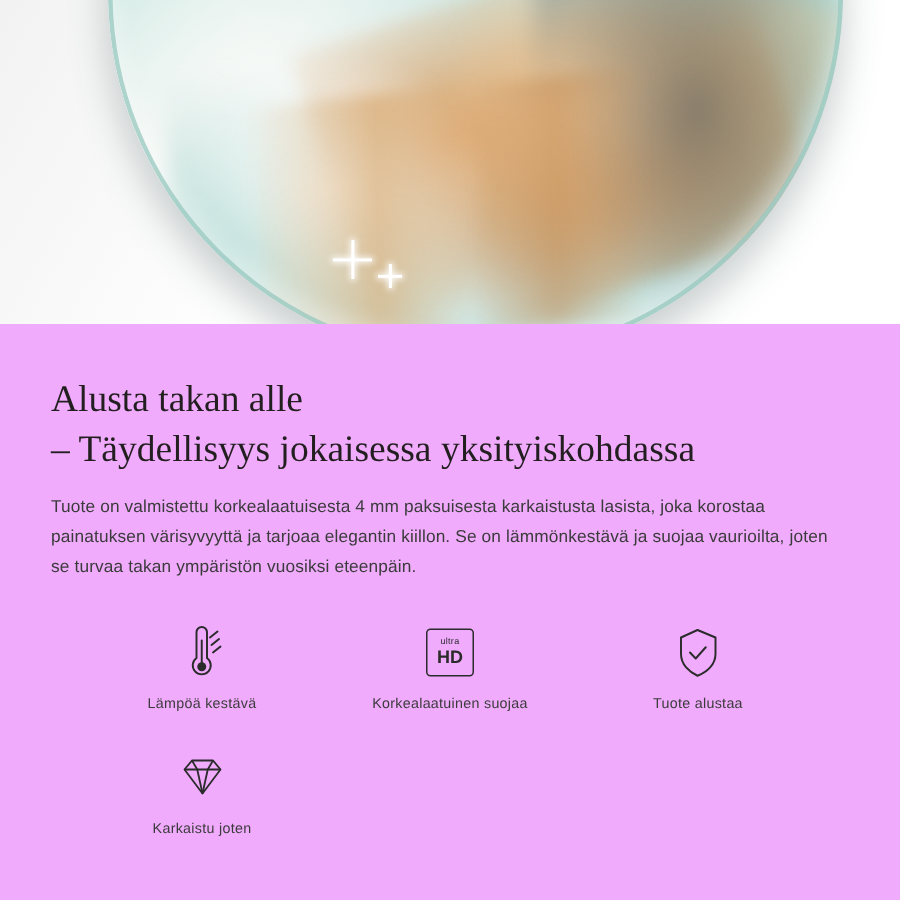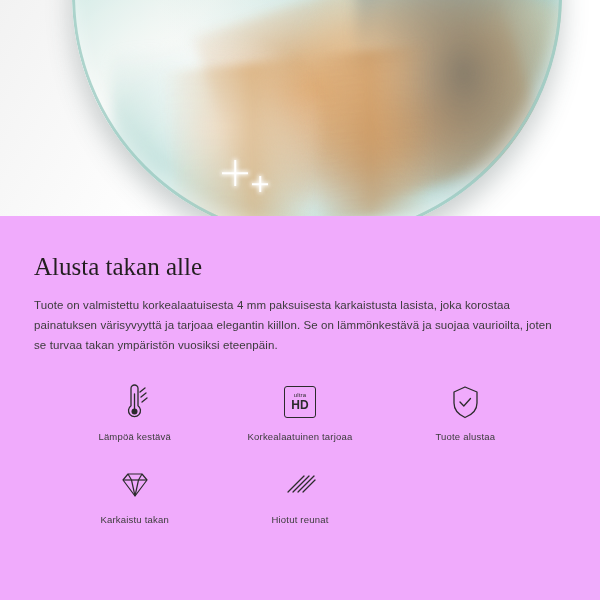--- a/index.html
+++ b/index.html
@@ -231,20 +231,21 @@
       <div class="disc-edge"></div>
     </div>
     <div class="sparkle s1"></div>
     <div class="sparkle s2"></div>
   </div>
 
   <div class="content">
 
     <h1 class="headline">
       <span>Alusta takan alle</span>
+      <span class="line2">– Täydellisyys jokaisessa yksityiskohdassa</span>
     </h1>
 
     <p class="body-copy">Tuote on valmistettu korkealaatuisesta 4 mm paksuisesta karkaistusta lasista, joka korostaa painatuksen värisyvyyttä ja tarjoaa elegantin kiillon. Se on lämmönkestävä ja suojaa vaurioilta, joten se turvaa takan ympäristön vuosiksi eteenpäin.</p>
 
     <div class="features">
 
       <div class="feature">
         <div class="feature-icon">
           <svg width="34" height="38" viewBox="0 0 34 38" fill="none" stroke="#2b2b2b" stroke-width="1.3" stroke-linecap="round">
             <path d="M13 5.5a3.5 3.5 0 0 1 7 0v17.2a6 6 0 1 1-7 0z"></path>
@@ -258,21 +259,21 @@
         <div class="feature-label">Lämpöä kestävä</div>
       </div>
 
       <div class="feature">
         <div class="feature-icon">
           <div class="ultrahd-box">
             <span class="u-small">ultra</span>
             <span class="u-big">HD</span>
           </div>
         </div>
-        <div class="feature-label">Korkealaatuinen tarjoaa</div>
+        <div class="feature-label">Korkealaatuinen suojaa</div>
       </div>
 
       <div class="feature">
         <div class="feature-icon">
           <svg width="34" height="38" viewBox="0 0 34 38" fill="none" stroke="#2b2b2b" stroke-width="1.3" stroke-linecap="round" stroke-linejoin="round">
             <path d="M17 4 L29 9 V20 c0 7-5.5 12-12 14.5C11.5 32 6 27 6 20 V9 Z"></path>
             <polyline points="12,19 15.8,23 22.5,15.5"></polyline>
           </svg>
         </div>
         <div class="feature-label">Tuote alustaa</div>
@@ -282,31 +283,20 @@
         <div class="feature-icon">
           <svg width="38" height="32" viewBox="0 0 38 32" fill="none" stroke="#2b2b2b" stroke-width="1.2" stroke-linejoin="round">
             <path d="M7 11 L12 5 H26 L31 11 L19 27 Z"></path>
             <line x1="7" y1="11" x2="31" y2="11"></line>
             <line x1="12" y1="5" x2="15.5" y2="11"></line>
             <line x1="26" y1="5" x2="22.5" y2="11"></line>
             <line x1="15.5" y1="11" x2="19" y2="27"></line>
             <line x1="22.5" y1="11" x2="19" y2="27"></line>
           </svg>
         </div>
-        <div class="feature-label">Karkaistu takan</div>
+        <div class="feature-label">Karkaistu joten</div>
       </div>
 
-      <div class="feature">
-        <div class="feature-icon">
-          <svg width="36" height="30" viewBox="0 0 36 30" fill="none" stroke="#2b2b2b" stroke-width="1.2" stroke-linecap="round">
-            <line x1="6" y1="22" x2="22" y2="6"></line>
-            <line x1="11" y1="22" x2="27" y2="6"></line>
-            <line x1="16" y1="22" x2="32" y2="6"></line>
-            <line x1="21" y1="22" x2="33" y2="10"></line>
-          </svg>
-        </div>
-        <div class="feature-label">Hiotut reunat</div>
-      </div>
 
 
     </div>
   </div>
 </div>
 
 </body></html>

